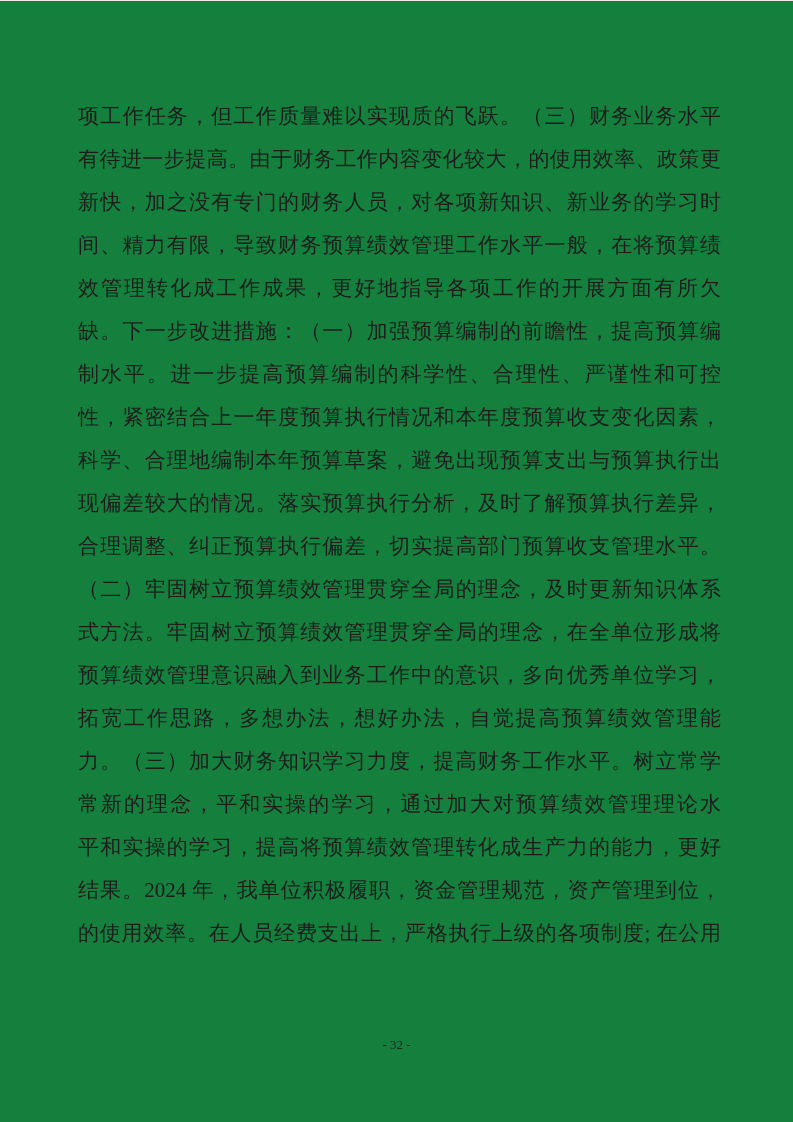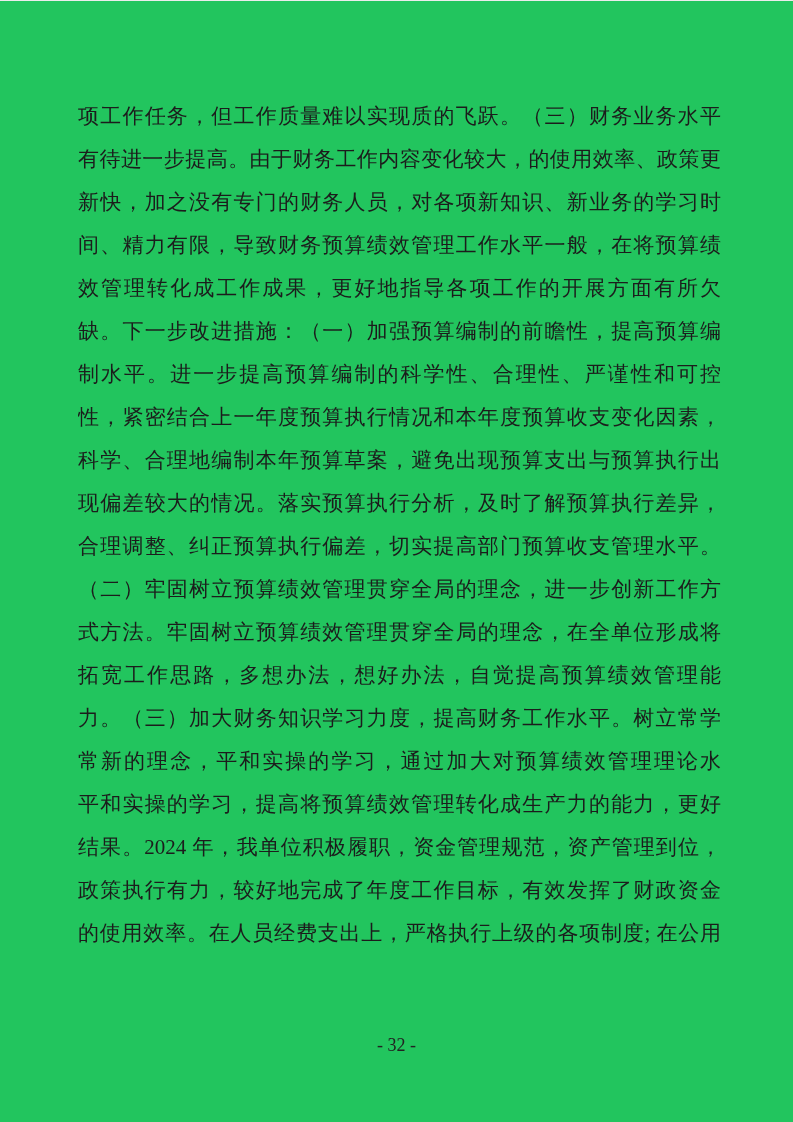--- a/index.html
+++ b/index.html
@@ -14,21 +14,21 @@
     overflow: hidden;
     font-family: "Liberation Serif", "DejaVu Serif", serif;
     color: #1c1c1c;
   }
   .page {
     position: absolute;
     left: 0;
     top: 0;
     width: 793px;
     height: 1122px;
-    background: #22c55e;
+    background: #15803d;
     border-top: 1px solid #ececec;
     box-sizing: border-box;
   }
   .body-text {
     position: absolute;
     left: 78px;
     top: 94px;
     width: 643px;
   }
   .text-line {
@@ -41,46 +41,46 @@
     letter-spacing: 0;
     color: #1c1c1c;
   }
   .page-footer {
     position: absolute;
     left: 0;
     right: 0;
     top: 1033px;
     height: 22px;
     text-align: center;
-    font-size: 18px;
+    font-size: 13px;
     line-height: 22px;
     color: #222222;
   }
 </style>
 </head>
 <body>
 
 <div class="page">
   <div class="body-text">
     <div class="text-line">项工作任务，但工作质量难以实现质的飞跃。（三）财务业务水平</div>
     <div class="text-line">有待进一步提高。由于财务工作内容变化较大，的使用效率、政策更</div>
     <div class="text-line">新快，加之没有专门的财务人员，对各项新知识、新业务的学习时</div>
     <div class="text-line">间、精力有限，导致财务预算绩效管理工作水平一般，在将预算绩</div>
     <div class="text-line">效管理转化成工作成果，更好地指导各项工作的开展方面有所欠</div>
     <div class="text-line">缺。下一步改进措施：（一）加强预算编制的前瞻性，提高预算编</div>
     <div class="text-line">制水平。进一步提高预算编制的科学性、合理性、严谨性和可控</div>
     <div class="text-line">性，紧密结合上一年度预算执行情况和本年度预算收支变化因素，</div>
     <div class="text-line">科学、合理地编制本年预算草案，避免出现预算支出与预算执行出</div>
     <div class="text-line">现偏差较大的情况。落实预算执行分析，及时了解预算执行差异，</div>
     <div class="text-line">合理调整、纠正预算执行偏差，切实提高部门预算收支管理水平。</div>
-    <div class="text-line">（二）牢固树立预算绩效管理贯穿全局的理念，进一步创新工作方</div>
+    <div class="text-line">（二）牢固树立预算绩效管理贯穿全局的理念，及时更新知识体系</div>
     <div class="text-line">式方法。牢固树立预算绩效管理贯穿全局的理念，在全单位形成将</div>
+    <div class="text-line">预算绩效管理意识融入到业务工作中的意识，多向优秀单位学习，</div>
     <div class="text-line">拓宽工作思路，多想办法，想好办法，自觉提高预算绩效管理能</div>
     <div class="text-line">力。（三）加大财务知识学习力度，提高财务工作水平。树立常学</div>
     <div class="text-line">常新的理念，平和实操的学习，通过加大对预算绩效管理理论水</div>
     <div class="text-line">平和实操的学习，提高将预算绩效管理转化成生产力的能力，更好</div>
     <div class="text-line">结果。2024 年，我单位积极履职，资金管理规范，资产管理到位，</div>
-    <div class="text-line">政策执行有力，较好地完成了年度工作目标，有效发挥了财政资金</div>
     <div class="text-line">的使用效率。在人员经费支出上，严格执行上级的各项制度; 在公用</div>
   </div>
 
   <div class="page-footer">- 32 -</div>
 </div>
 
 </body></html>

